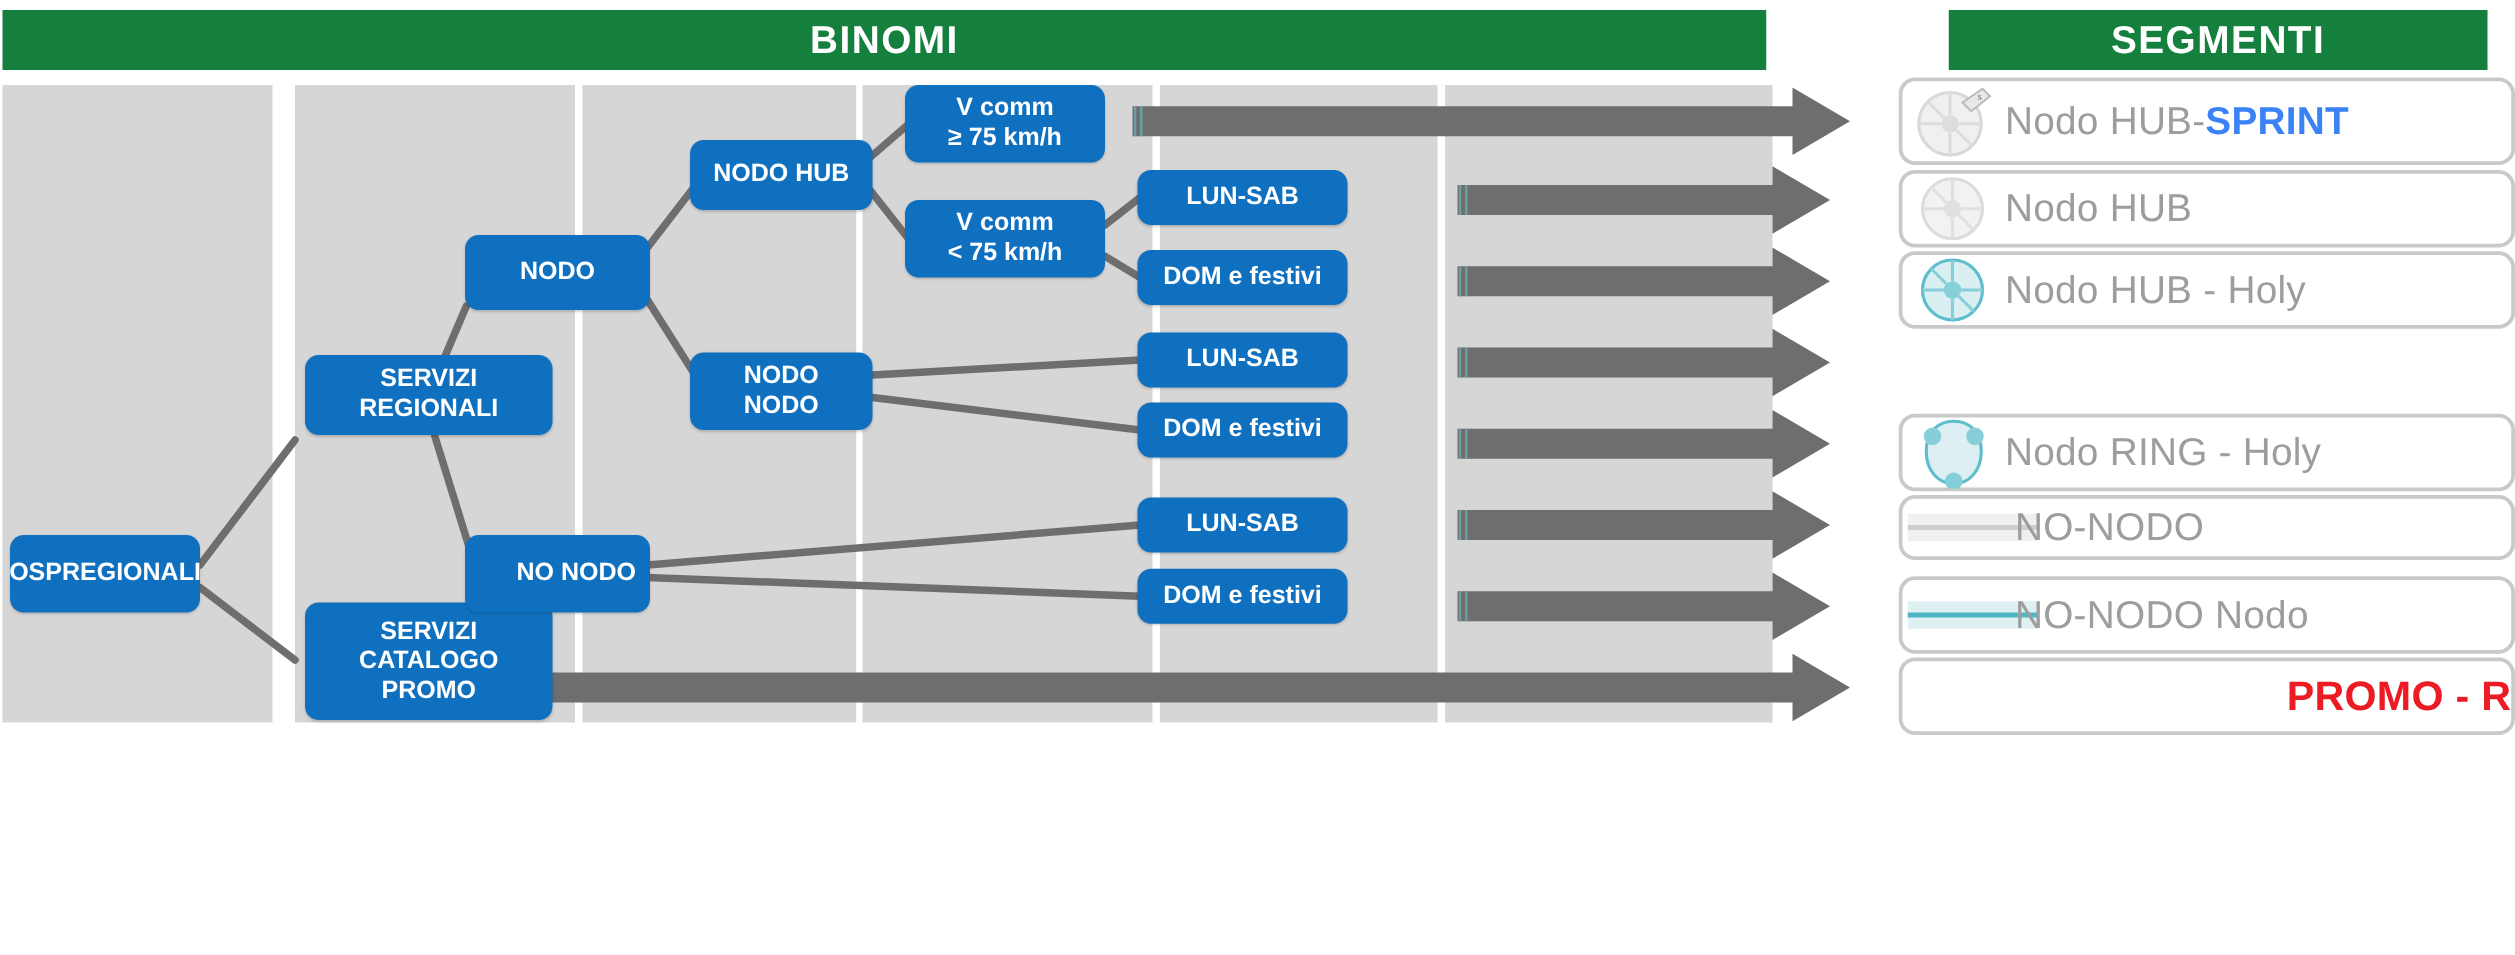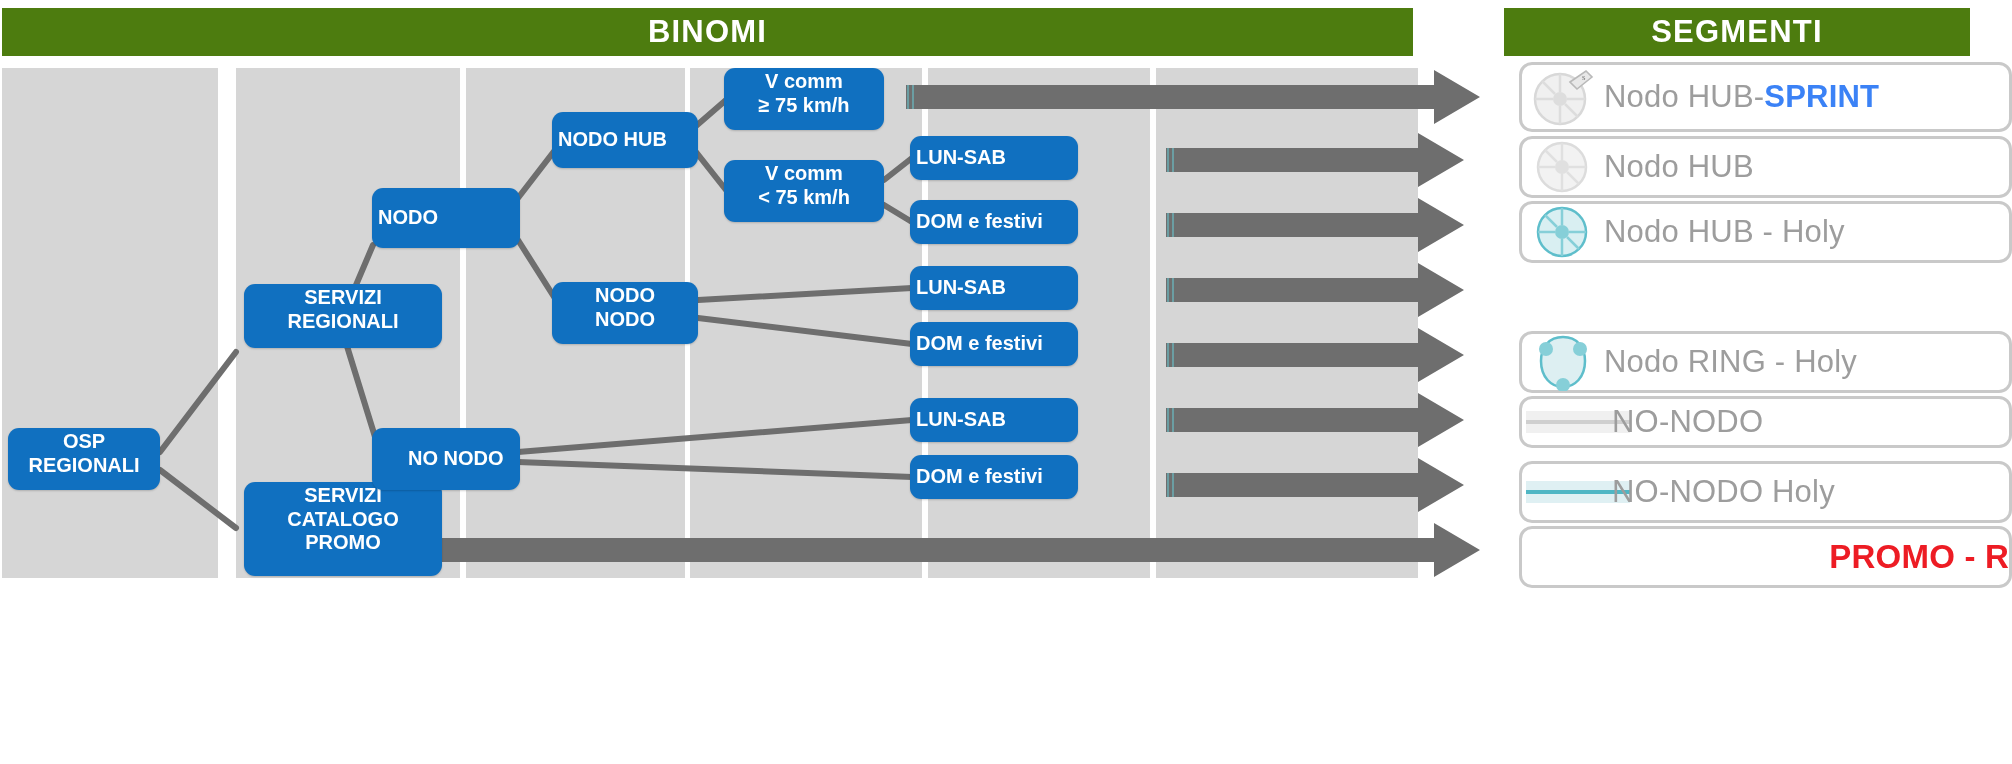--- a/index.html
+++ b/index.html
@@ -2,32 +2,32 @@
 <html><head>
 <meta charset="utf-8">
 <style>
   html,body{margin:0;padding:0;background:#ffffff;}
   body{width:2012px;height:764px;position:relative;overflow:hidden;
        font-family:"Liberation Sans","DejaVu Sans",sans-serif;}
 
   .stage{position:absolute;left:0;top:0;width:2012px;height:764px;}
 
   
-  .hdr{position:absolute;background:#4d7c0f;color:#ffffff;display:flex;
+  .hdr{position:absolute;background:#15803d;color:#ffffff;display:flex;
        align-items:center;justify-content:center;font-weight:bold;
        letter-spacing:1.2px;}
   #hdr-binomi{left:2px;top:8px;width:1411px;height:48px;font-size:31px;}
-  #hdr-segmenti{left:1504px;top:8px;width:466px;height:48px;font-size:31px;}
+  #hdr-segmenti{left:1559px;top:8px;width:431px;height:48px;font-size:31px;}
 
   
   .lane{position:absolute;background:#d6d6d6;}
 
   
   .node{position:absolute;background:#1070c0;color:#ffffff;border-radius:11px;
-        display:flex;align-items:center;justify-content:flex-start;text-align:center;
+        display:flex;align-items:center;justify-content:center;text-align:center;
         font-weight:bold;font-size:20px;line-height:1.18;
         box-shadow:0 1px 2px rgba(0,0,0,.18);padding:2px 6px;box-sizing:border-box;}
   .node span{display:block;}
 
   
   #links{position:absolute;left:0;top:0;width:2012px;height:764px;}
 
   
   .seg{position:absolute;left:1519px;width:493px;background:#ffffff;
        border:3px solid #c9c9c9;border-radius:13px;box-sizing:border-box;
@@ -114,21 +114,21 @@
         <line x1="1173" y1="343" x2="1173" y2="367"></line>
       <line x1="1168" y1="408" x2="1168" y2="432"></line>
         <line x1="1173" y1="408" x2="1173" y2="432"></line>
       <line x1="1168" y1="473" x2="1168" y2="497"></line>
         <line x1="1173" y1="473" x2="1173" y2="497"></line>
       <line x1="374" y1="538" x2="374" y2="562"></line>
         <line x1="379" y1="538" x2="379" y2="562"></line>
     </g>
   </svg>
 
-  <div class="node" style="left:8px;top:428px;width:152px;height:62px;flex-direction:column;">
+  <div class="node" style="left:8px;top:428px;width:152px;height:62px;flex-direction:row;">
     <span>OSP</span>
     <span>REGIONALI</span>
   </div>
 
   <div class="node" style="left:244px;top:284px;width:198px;height:64px;flex-direction:column;">
     <span>SERVIZI</span>
     <span>REGIONALI</span>
   </div>
 
   <div class="node" style="left:244px;top:482px;width:198px;height:94px;flex-direction:column;">
@@ -273,21 +273,21 @@
   </div>
 
   <div class="seg" style="top:461px;height:62px;">
     <div class="icon" style="flex:0 0 112px;width:112px;">
       <svg width="104" height="30" viewBox="0 0 104 30">
         <rect x="0" y="4" width="104" height="22" fill="#dff0f3"></rect>
         <line x1="0" y1="15" x2="104" y2="15" stroke="#4fb6c4" stroke-width="4"></line>
       </svg>
     </div>
     <div class="lbl" style="margin-left:-22px;">
-      <span>NO-NODO Holy</span>
+      <span>NO-NODO Nodo</span>
     </div>
   </div>
 
   <div class="seg promo" style="top:526px;height:62px;">
     <div class="lbl">
       <span>PROMO - R</span>
     </div>
   </div>
 
 </div>

